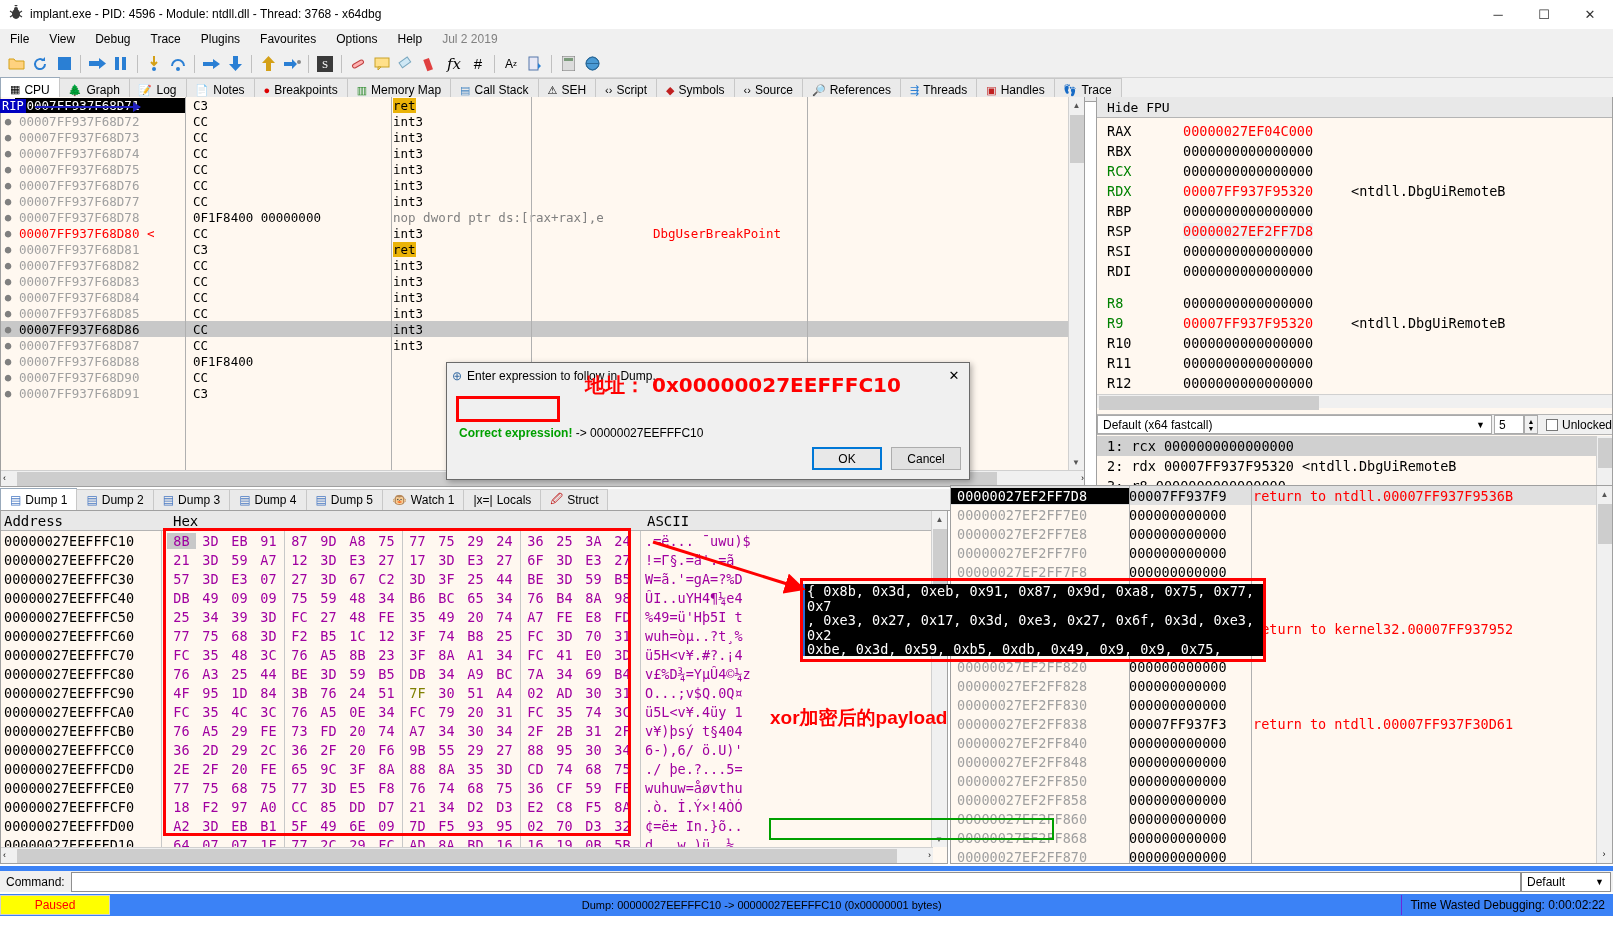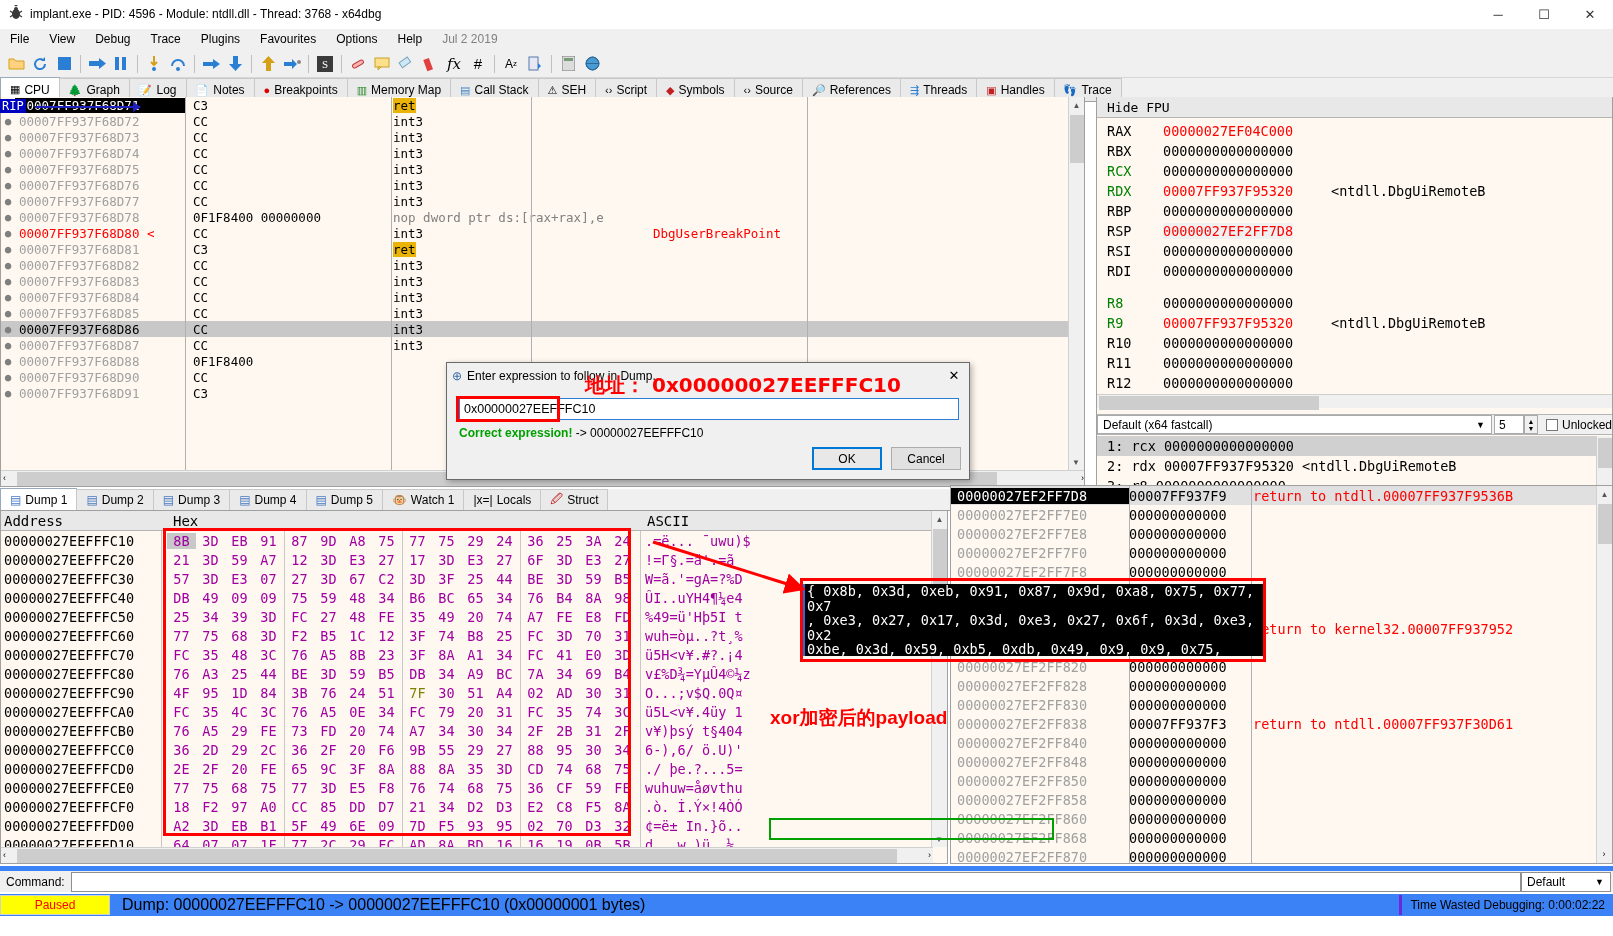--- a/index.html
+++ b/index.html
@@ -76,21 +76,21 @@
 
   
   #regs { position:absolute; left:1096px; top:0; width:517px; height:390px;
           background:#fff8f0; border:1px solid #a0a0a0; border-top:none; overflow:hidden; }
   #hidefpu { height:21px; background:#e8e8e8; border-bottom:1px solid #b4b4b4;
              display:flex; align-items:center; padding-left:10px;
              font-family:"DejaVu Sans Mono",monospace; font-size:13px; }
   .rrow { height:20px; display:flex; align-items:center;
           font-family:"DejaVu Sans Mono","Liberation Mono",monospace; font-size:13.5px;
           padding-left:10px; white-space:nowrap; }
-  .rname { width:56px; color:#000; }
+  .rname { width:76px; color:#000; }
   .rname.green { color:#008000; }
   .rval { color:#000; }
   .rval.red { color:#ff0000; }
   .rval.hi { background:#f0f0f0; }
   .rcmt { color:#000; padding-left:38px; }
   .rgap { height:12px; }
   #callconv { position:absolute; left:0; right:0; top:317px; height:21px;
               display:flex; align-items:center; background:#f0f0f0;
               border-top:1px solid #b4b4b4; border-bottom:1px solid #b4b4b4; }
   #ccsel { flex:1; height:19px; background:#fff; border:1px solid #aaa;
@@ -165,22 +165,22 @@
   #cmdinput { flex:1; height:20px; background:#fff; border:1px solid #8f8f8f; }
   #cmdsel { width:90px; height:20px; background:#fff; border:1px solid #8f8f8f;
             display:flex; align-items:center; padding-left:5px; font-size:12px;
             position:relative; margin-right:2px; }
   #cmdsel .caret { position:absolute; right:6px; font-size:9px; }
   #statusbar { position:absolute; left:0; top:894px; width:1613px; height:22px;
                background:#3b82f6; display:flex; align-items:center; }
   #st-paused { width:110px; height:20px; background:#ffff00; color:#ff0000;
                display:flex; align-items:center; justify-content:center; font-size:12px;
                border:1px solid #d0d0d0; }
-  #st-dump { flex:1; padding-left:12px; font-size:16px; color:#000; }
-  #st-time { padding:0 8px; font-size:12px; border-left:3px solid #6d28d9; height:20px;
+  #st-dump { flex:1; padding-left:12px; font-size:11px; color:#000;text-align:center; }
+  #st-time { padding:0 8px; font-size:12px; border-left:1px solid #6d28d9; height:20px;
              display:flex; align-items:center; }
 
   
   #dialog { position:absolute; left:446px; top:362px; width:524px; height:118px;
             background:#f0f0f0; border:1px solid #6a6a6a; box-shadow:2px 2px 6px rgba(0,0,0,.3);
             z-index:50; }
   #dlg-title { height:25px; display:flex; align-items:center; background:#f0f0f0;
                position:relative; }
   #dlg-title .ic { width:20px; text-align:center; font-size:12px; color:#3a6ea5; }
   #dlg-title .tx { font-size:12px; }
@@ -1416,21 +1416,20 @@
 </div>
 
 <div style="position:absolute;left:1597px;top:845px;width:14px;height:18px;background:#f0f0f0;display:flex;align-items:center;justify-content:center;font-size:9px;">›</div>
 
 <div id="dialog">
   <div id="dlg-title">
     <span class="ic">⊕</span>
     <span class="tx">Enter expression to follow in Dump...</span>
     <span id="dlg-close">✕</span>
   </div>
-  <div id="dlg-input">0x00000027EEFFFC10</div>
   <div id="dlg-status">
     <span class="ok">Correct expression!</span><span> -&gt; </span><span>00000027EEFFFC10</span>
   </div>
   <div id="dlg-ok">OK</div>
   <div id="dlg-cancel">Cancel</div>
 </div>
 
 <div class="anno" id="anno-addr-label">地址： 0x00000027EEFFFC10</div>
 <div class="anno" id="anno-box-input"></div>
 <div class="anno" id="anno-box-hex"></div>

